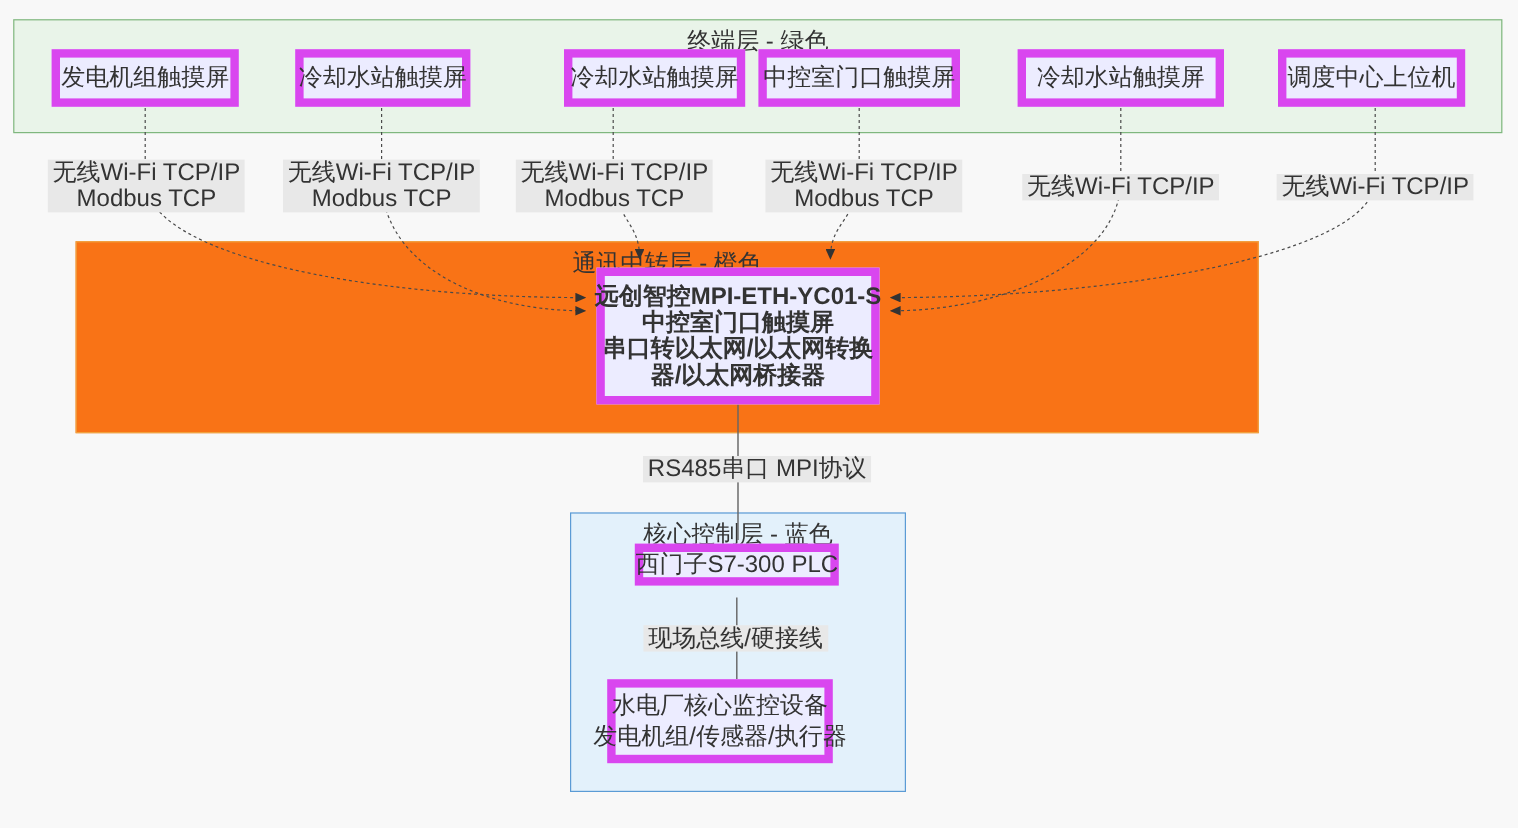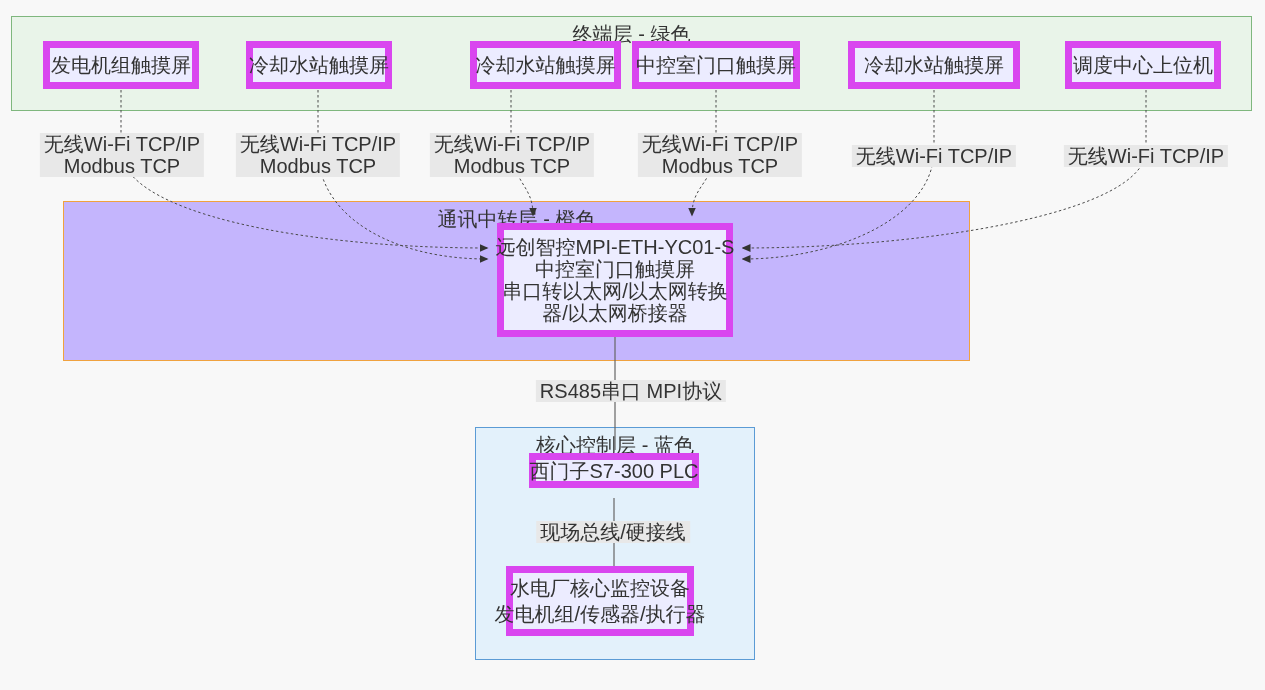--- a/index.html
+++ b/index.html
@@ -5,41 +5,41 @@
   html,body{margin:0;padding:0;}
   .stage{
     position:relative; width:1265px; height:690px;
     background:#F8F8F8; overflow:hidden;
     font-family:"Liberation Sans", sans-serif;
     font-size:20px; color:#333;
   }
   
   .cluster{position:absolute; box-sizing:border-box;}
   .cluster-terminal{left:11px;  top:16px;  width:1241px; height:95px;  background:#E9F4E9; border:1.5px solid #7FB77E;}
-  .cluster-relay   {left:63px;  top:201px; width:907px; height:160px; background:#c4b5fd; border:1.5px solid #F0A23F;}
+  .cluster-relay   {left:63px;  top:201px; width:986px; height:160px; background:#f97316; border:1.5px solid #F0A23F;}
   .cluster-core    {left:475px; top:427px; width:280px;  height:233px; background:#E3F1FB; border:1.5px solid #5B9BD5;}
   .cluster-title{position:absolute; top:4px; left:0; right:0; text-align:center; white-space:nowrap;}
   
   svg.edges{position:absolute; left:0; top:0; pointer-events:none;}
   .edge-dotted{fill:none; stroke:#4a4a4a; stroke-width:1; stroke-dasharray:2.5 2.5;}
   .edge-solid {fill:none; stroke:#666;    stroke-width:1.2;}
   
   .node{
     position:absolute; box-sizing:border-box;
     background:#ECECFF; border:7px solid #d946ef;
     display:flex; flex-direction:column; align-items:center; justify-content:center;
     text-align:center; line-height:22px; white-space:nowrap;
   }
   .n1{left:43px;  top:41px; width:156px; height:48px;}
   .n2{left:246px; top:41px; width:146px; height:48px;}
   .n3{left:430px; top:41px; width:151px; height:48px;margin-left:40px;}
   .n4{left:632px; top:41px; width:168px; height:48px;}
   .n5{left:848px; top:41px; width:172px; height:48px;}
   .n6{left:1065px;top:41px; width:156px; height:48px;text-align:center;}
-  .relay-node {left:497px; top:223px; width:236px; height:114px;}
+  .relay-node {left:497px; top:223px; width:236px; height:114px;font-weight:bold;}
   .plc-node   {left:529px; top:453px; width:170px; height:35px;}
   .device-node{left:506px; top:566px; width:188px; height:70px; line-height:26px;}
   
   .edge-label{
     position:absolute; transform:translateX(-50%);
     background:#E8E8E8; text-align:center; line-height:22px;
     padding:0 4px; white-space:nowrap;
   }
   .el1{left:122px;  top:133px;}
   .el2{left:318px;  top:133px;}

